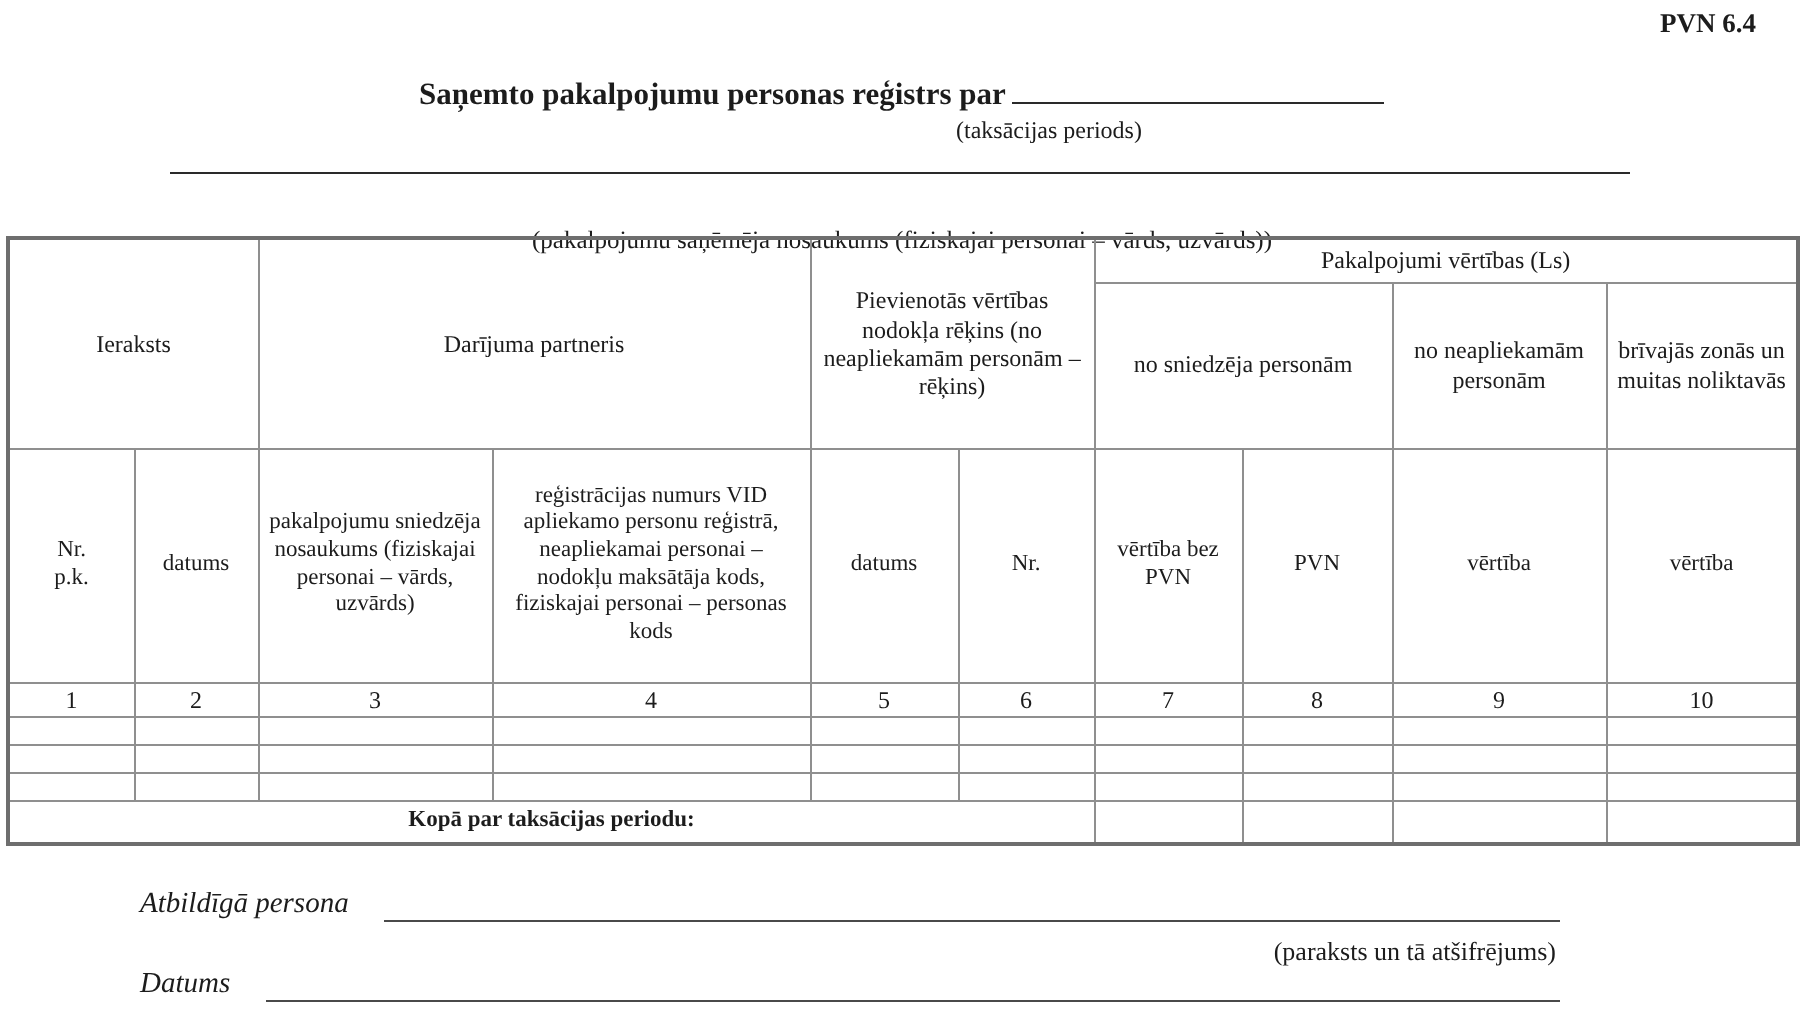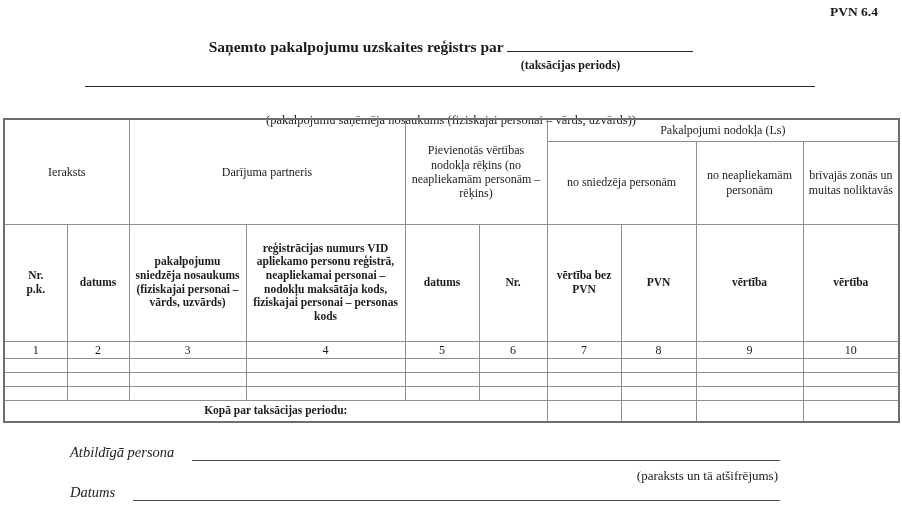--- a/index.html
+++ b/index.html
@@ -20,21 +20,21 @@
     text-align: center; font-weight: bold; font-size: 15.5px;
     white-space: nowrap;
   }
   .title-blank {
     display: inline-block; width: 186px;
     border-bottom: 1.5px solid #2a2a2a;
     height: 14px; vertical-align: baseline;
   }
   .title-caption {
     position: absolute; top: 58px; left: 478px; width: 185px;
-    text-align: center; font-size: 12px; font-weight: bold;
+    text-align: left; font-size: 12px;
   }
   .name-line {
     position: absolute; top: 86px; left: 85px; width: 730px;
     border-bottom: 1.3px solid #2a2a2a; height: 0;
   }
   .name-caption {
     position: absolute; top: 90px; left: 0; width: 100%;
     text-align: center; font-size: 12.5px; margin-top: 23px;
   }
   table.reg {
@@ -44,21 +44,21 @@
   }
   table.reg td {
     border: 1px solid #8f8f8f;
     text-align: center; vertical-align: middle;
     font-size: 11.5px; line-height: 1.18;
     padding: 1px 3px;
     overflow: hidden;
   }
   tr.group-top td { height: 22px; font-size: 12px; }
   tr.group-bottom td { height: 83px; font-size: 12px; }
-  tr.sub-head td { height: 117px; font-weight: bold; }
+  tr.sub-head td { height: 117px; }
   tr.col-nums td { height: 17px; font-size: 12px; }
   tr.blank-row td { height: 14px; }
   tr.total-row td { height: 22px; }
   td.pre-line { white-space: pre-line; }
   td.total-label {
     text-align: left; font-weight: bold; font-size: 12.5px; padding-left: 4px;
   }
   .footer-row {
     position: absolute; left: 70px; width: 710px;
     display: flex; align-items: flex-end; font-style: italic;
@@ -74,21 +74,21 @@
     position: absolute; top: 468px; left: 160px; width: 618px;
     text-align: right; font-size: 13px;
   }
 </style>
 </head>
 <body>
 
 <div class="form-code">PVN 6.4</div>
 
 <div class="title-row">
-  <span>Saņemto pakalpojumu uzskaites reģistrs par</span>
+  <span>Saņemto pakalpojumu personas reģistrs par</span>
   <span class="title-blank"></span>
 </div>
 <div class="title-caption">(taksācijas periods)</div>
 
 <div class="name-line"></div>
 <div class="name-caption">(pakalpojumu saņēmēja nosaukums (fiziskajai personai – vārds, uzvārds))</div>
 
 <table class="reg">
   <colgroup>
     <col style="width:63px">
@@ -100,21 +100,21 @@
       <col style="width:74px">
       <col style="width:75px">
     <col style="width:107px">
       <col style="width:96px">
   </colgroup>
   <tbody>
     <tr class="group-top">
       <td colspan="2" rowspan="2">Ieraksts</td>
       <td colspan="2" rowspan="2">Darījuma partneris</td>
       <td colspan="2" rowspan="2">Pievienotās vērtības nodokļa rēķins (no neapliekamām personām – rēķins)</td>
-      <td colspan="4">Pakalpojumi nodokļa (Ls)</td>
+      <td colspan="4">Pakalpojumi vērtības (Ls)</td>
     </tr>
     <tr class="group-bottom">
       <td colspan="2">no sniedzēja personām</td>
       <td>no neapliekamām personām</td>
       <td>brīvajās zonās un muitas noliktavās</td>
     </tr>
     <tr class="sub-head">
       <td class="pre-line">Nr.
 p.k.</td>
       <td>datums</td>

